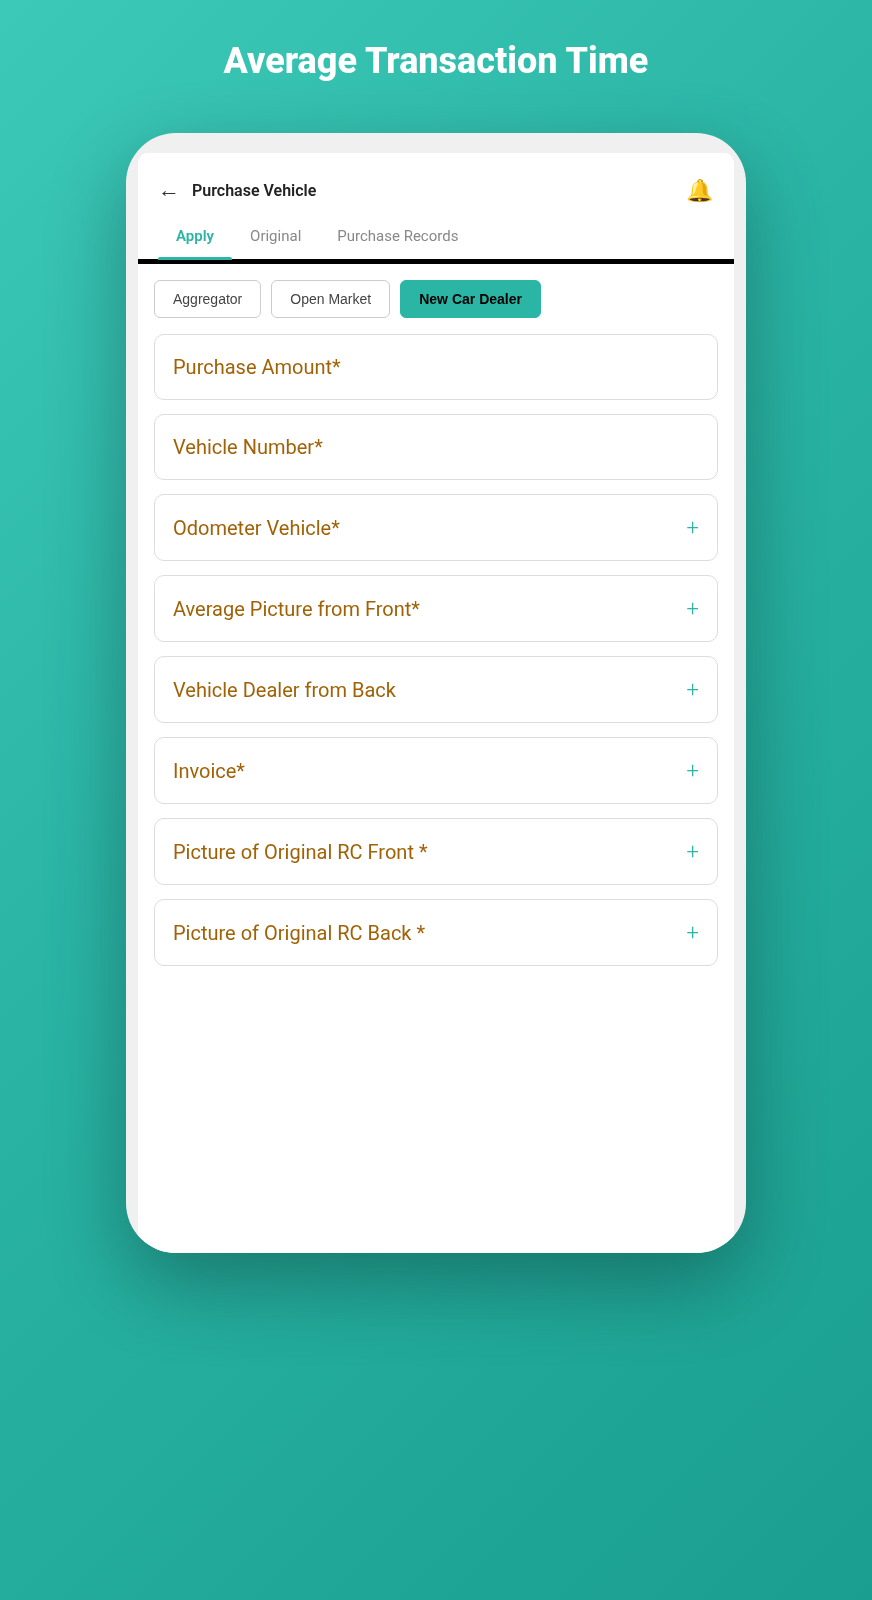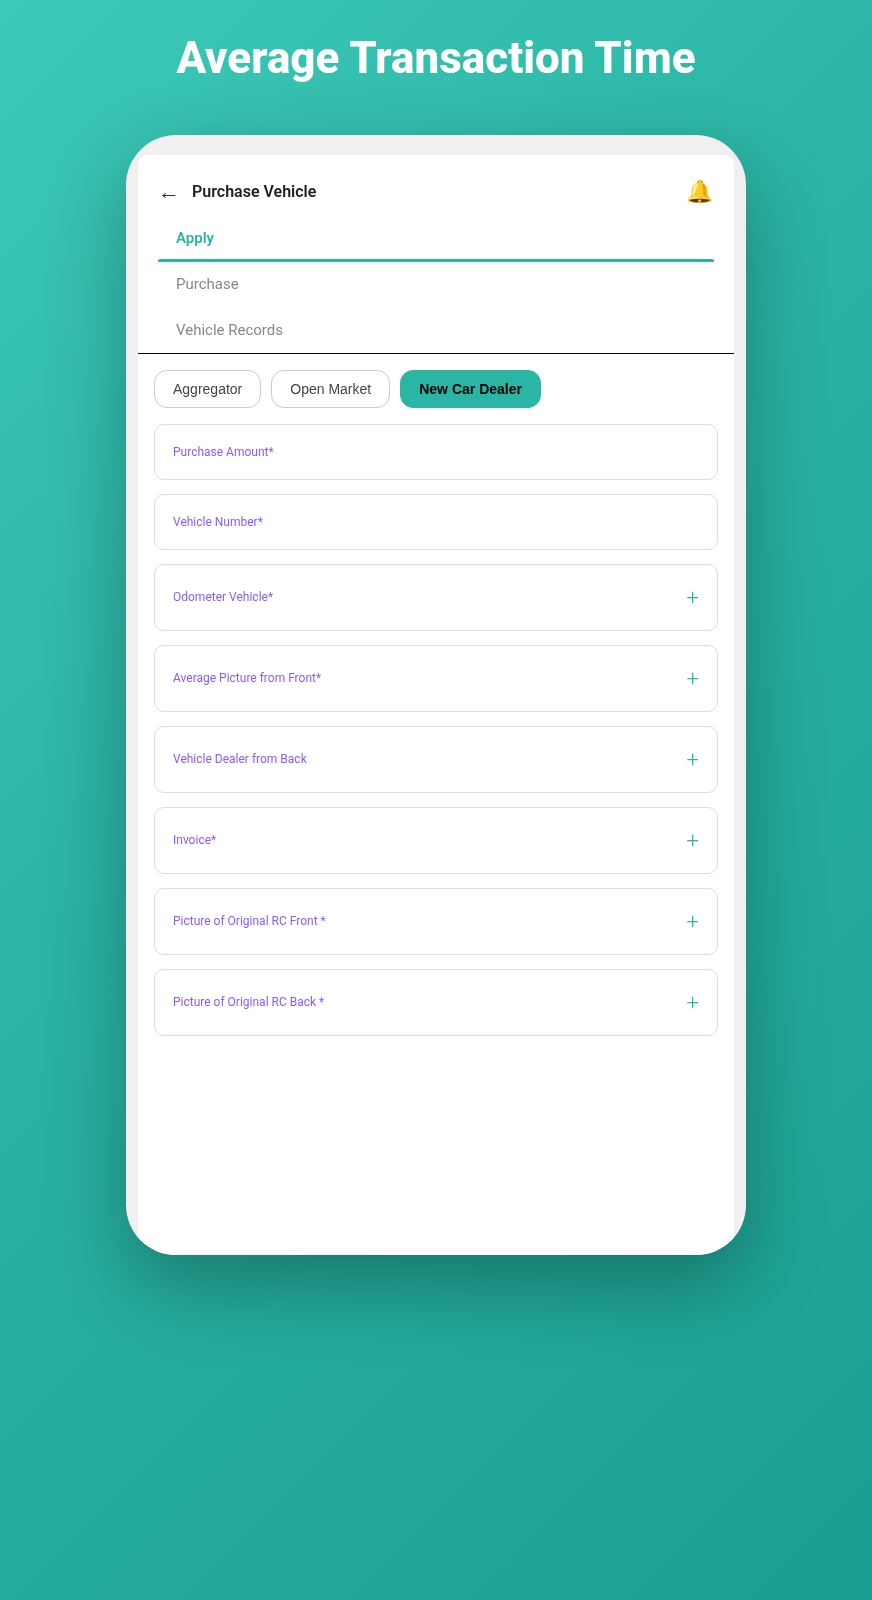--- a/index.html
+++ b/index.html
@@ -10,24 +10,24 @@
       background: linear-gradient(135deg, #3dc9b8 0%, #2ab5a5 40%, #1a9e8f 100%);
       font-family: -apple-system, BlinkMacSystemFont, 'Segoe UI', Roboto, sans-serif;
       display: flex;
       flex-direction: column;
       align-items: center;
       overflow: hidden;
     }
 
     .hero-title {
       color: #fff;
-      font-size: 44px;
+      font-size: 36px;
       font-weight: 800;
       text-align: center;
-      margin-top: 32px;
+      margin-top: 40px;
       line-height: 1.2;
       padding: 0 60px;
     }
 
     .phone-wrapper {
       margin-top: 50px;
       position: relative;
       width: 620px;
       flex: 1;
     }
@@ -104,23 +104,22 @@
 
     .bell-icon {
       font-size: 22px;
       color: #555;
     }
 
     
     .tabs {
       display: flex;
       padding: 0 20px;
-      border-bottom: 1px solid #000000;
-      background: #fff;
-      flex-direction: column;
+      border-bottom: 5px solid #000000;
+      background: #fff;
     }
 
     .tab {
       padding: 14px 18px;
       font-size: 15px;
       color: #888;
       cursor: pointer;
       position: relative;
     }
 
@@ -144,21 +143,21 @@
     .segment-row {
       display: flex;
       padding: 16px 16px 8px 16px;
       gap: 10px;
       background: #fff;
     }
 
     .segment-btn {
       padding: 10px 18px;
       border: 1.5px solid #ccc;
-      border-radius: 13px;
+      border-radius: 6px;
       background: #fff;
       font-size: 14px;
       color: #444;
       cursor: pointer;
     }
 
     .segment-btn.active {
       background: #2ab5a5;
       border-color: #2ab5a5;
       color: #000000;
@@ -177,22 +176,22 @@
       justify-content: space-between;
       border: 1.5px solid #ddd;
       border-radius: 10px;
       padding: 20px 18px;
       margin-bottom: 14px;
       background: #fff;
       cursor: pointer;
     }
 
     .field-label {
-      font-size: 12px;
-      color: #8b5cf6;
+      font-size: 20px;
+      color: #a16207;
     }
 
     .plus-icon {
       font-size: 22px;
       color: #2ab5a5;
       font-weight: 300;
     }
   </style>
 </head>
 <body>
@@ -215,24 +214,24 @@
           <span class="page-title-text">Purchase Vehicle</span>
         </div>
         <span class="bell-icon">🔔</span>
       </div>
 
       <div class="tabs">
         <div class="tab active">
           <span>Apply</span>
         </div>
         <div class="tab">
-          <span>Purchase</span>
+          <span>Original</span>
         </div>
         <div class="tab">
-          <span>Vehicle Records</span>
+          <span>Purchase Records</span>
         </div>
       </div>
 
       <div class="segment-row">
         <button class="segment-btn">
           <span>Aggregator</span>
         </button>
         <button class="segment-btn">
           <span>Open Market</span>
         </button>

